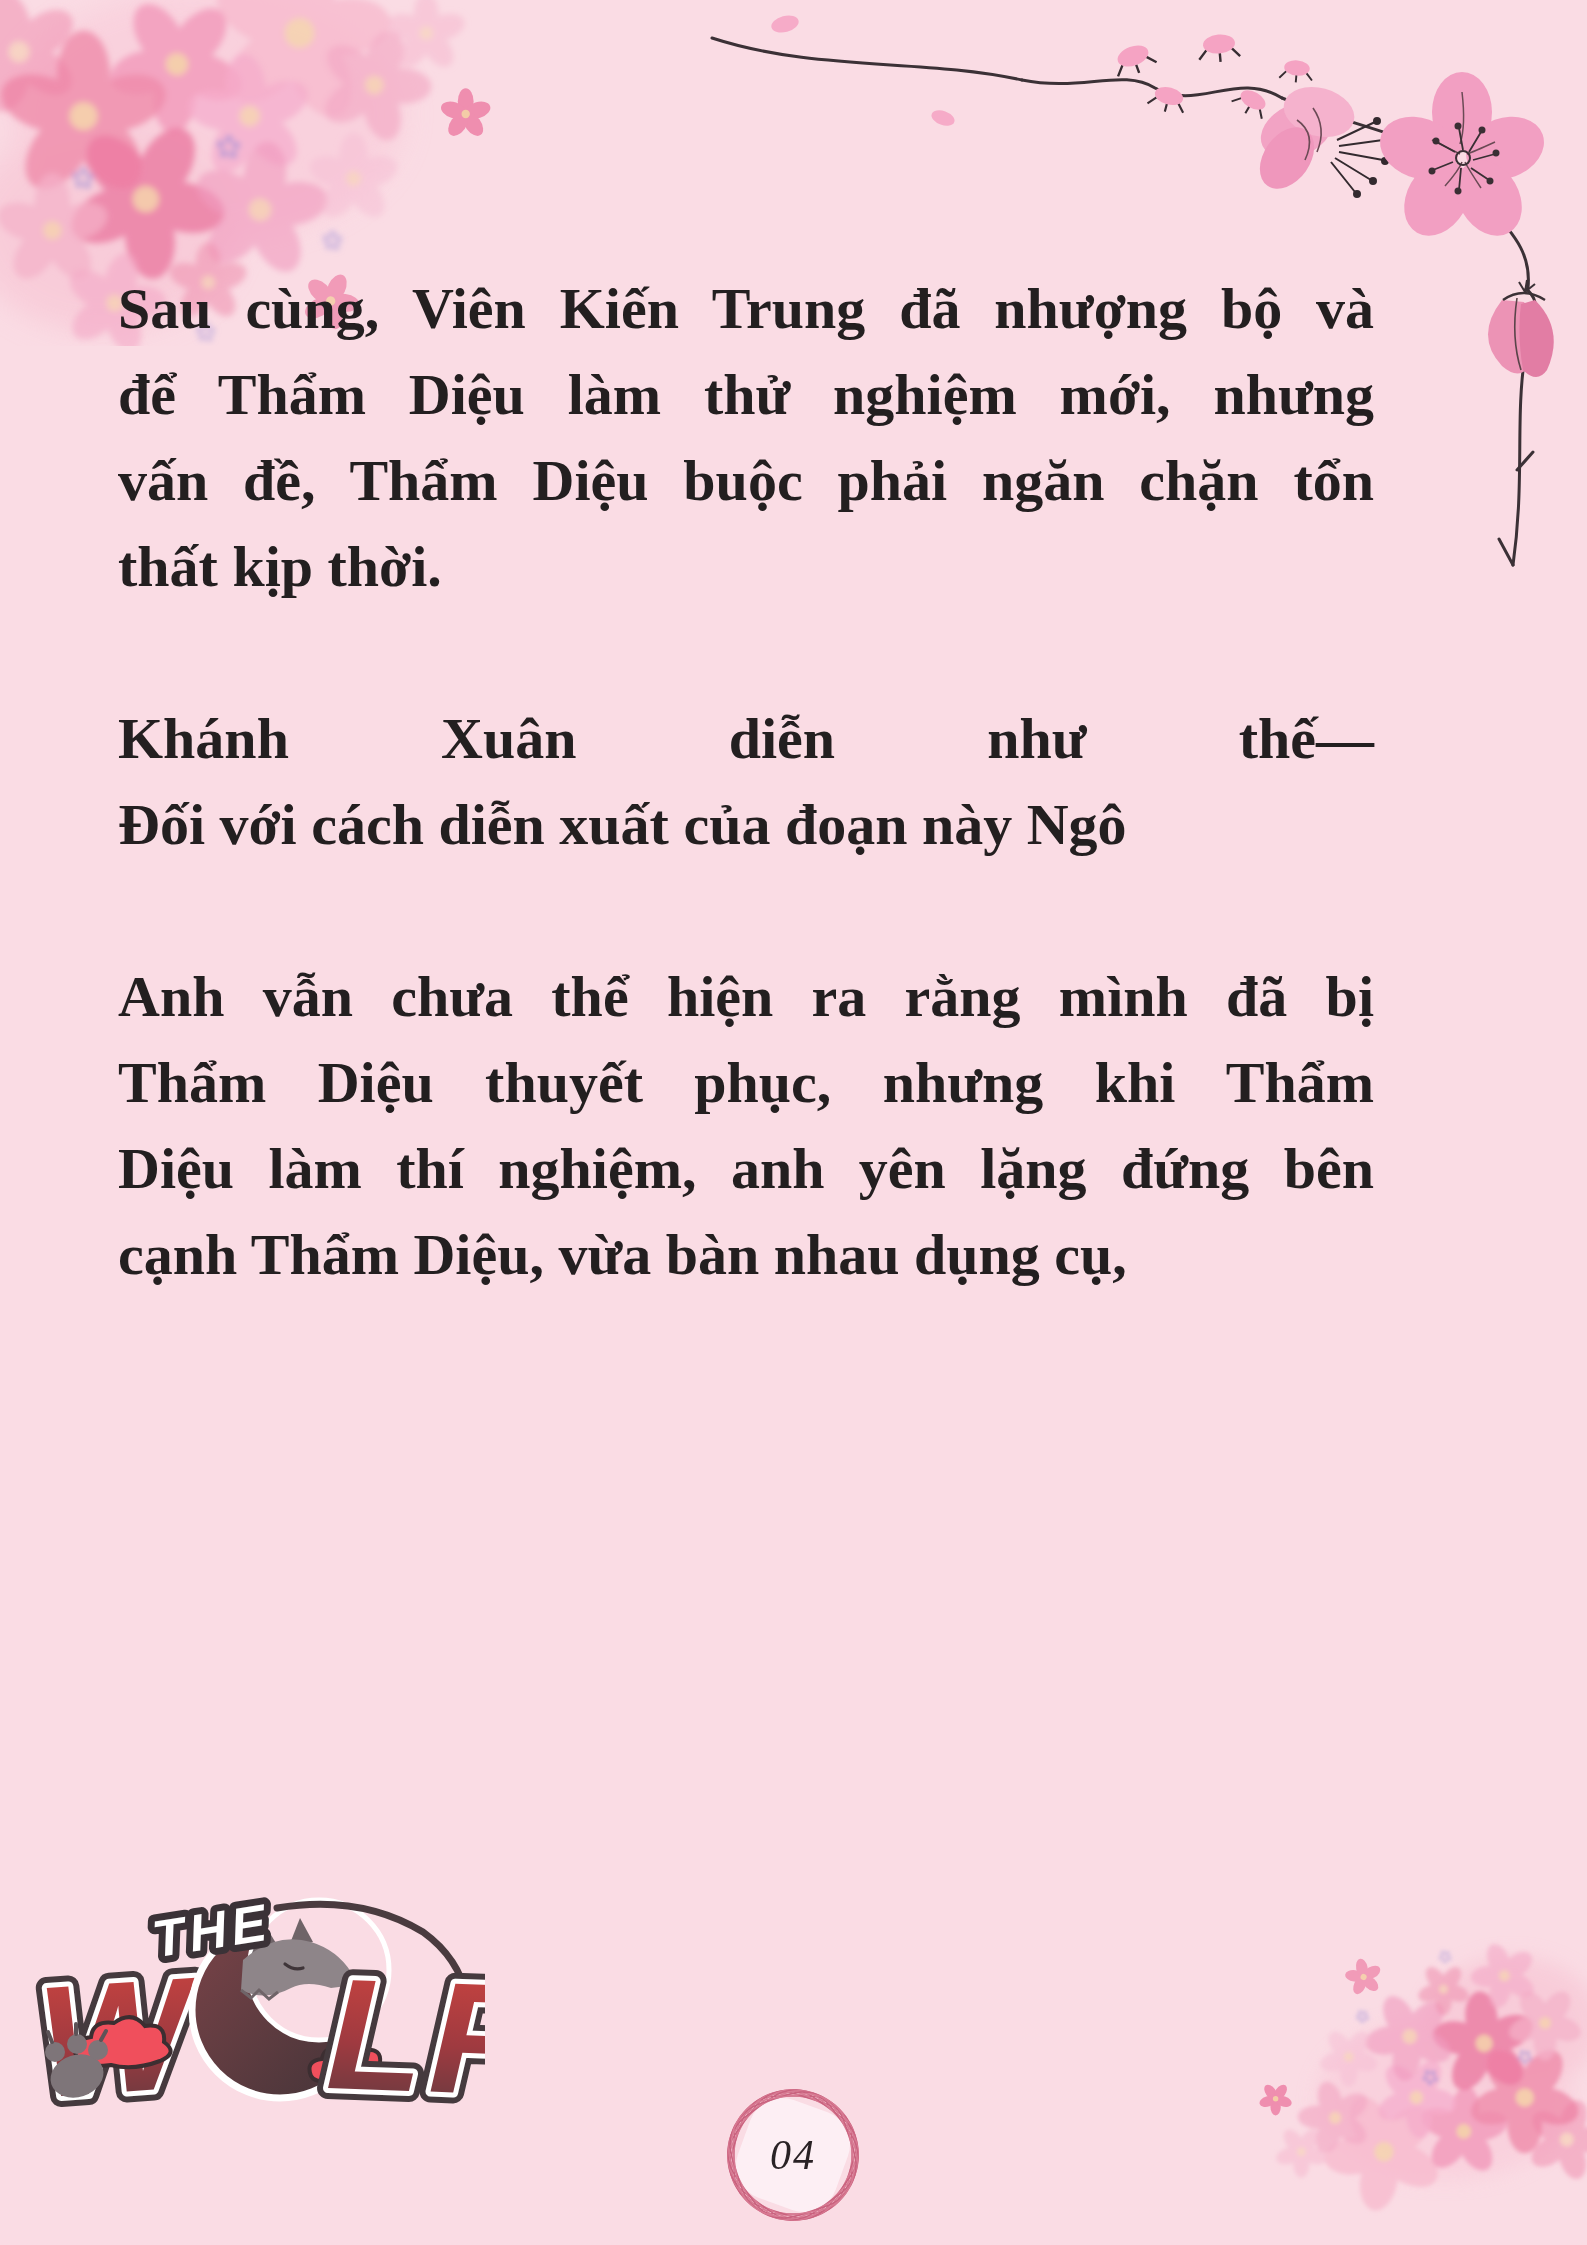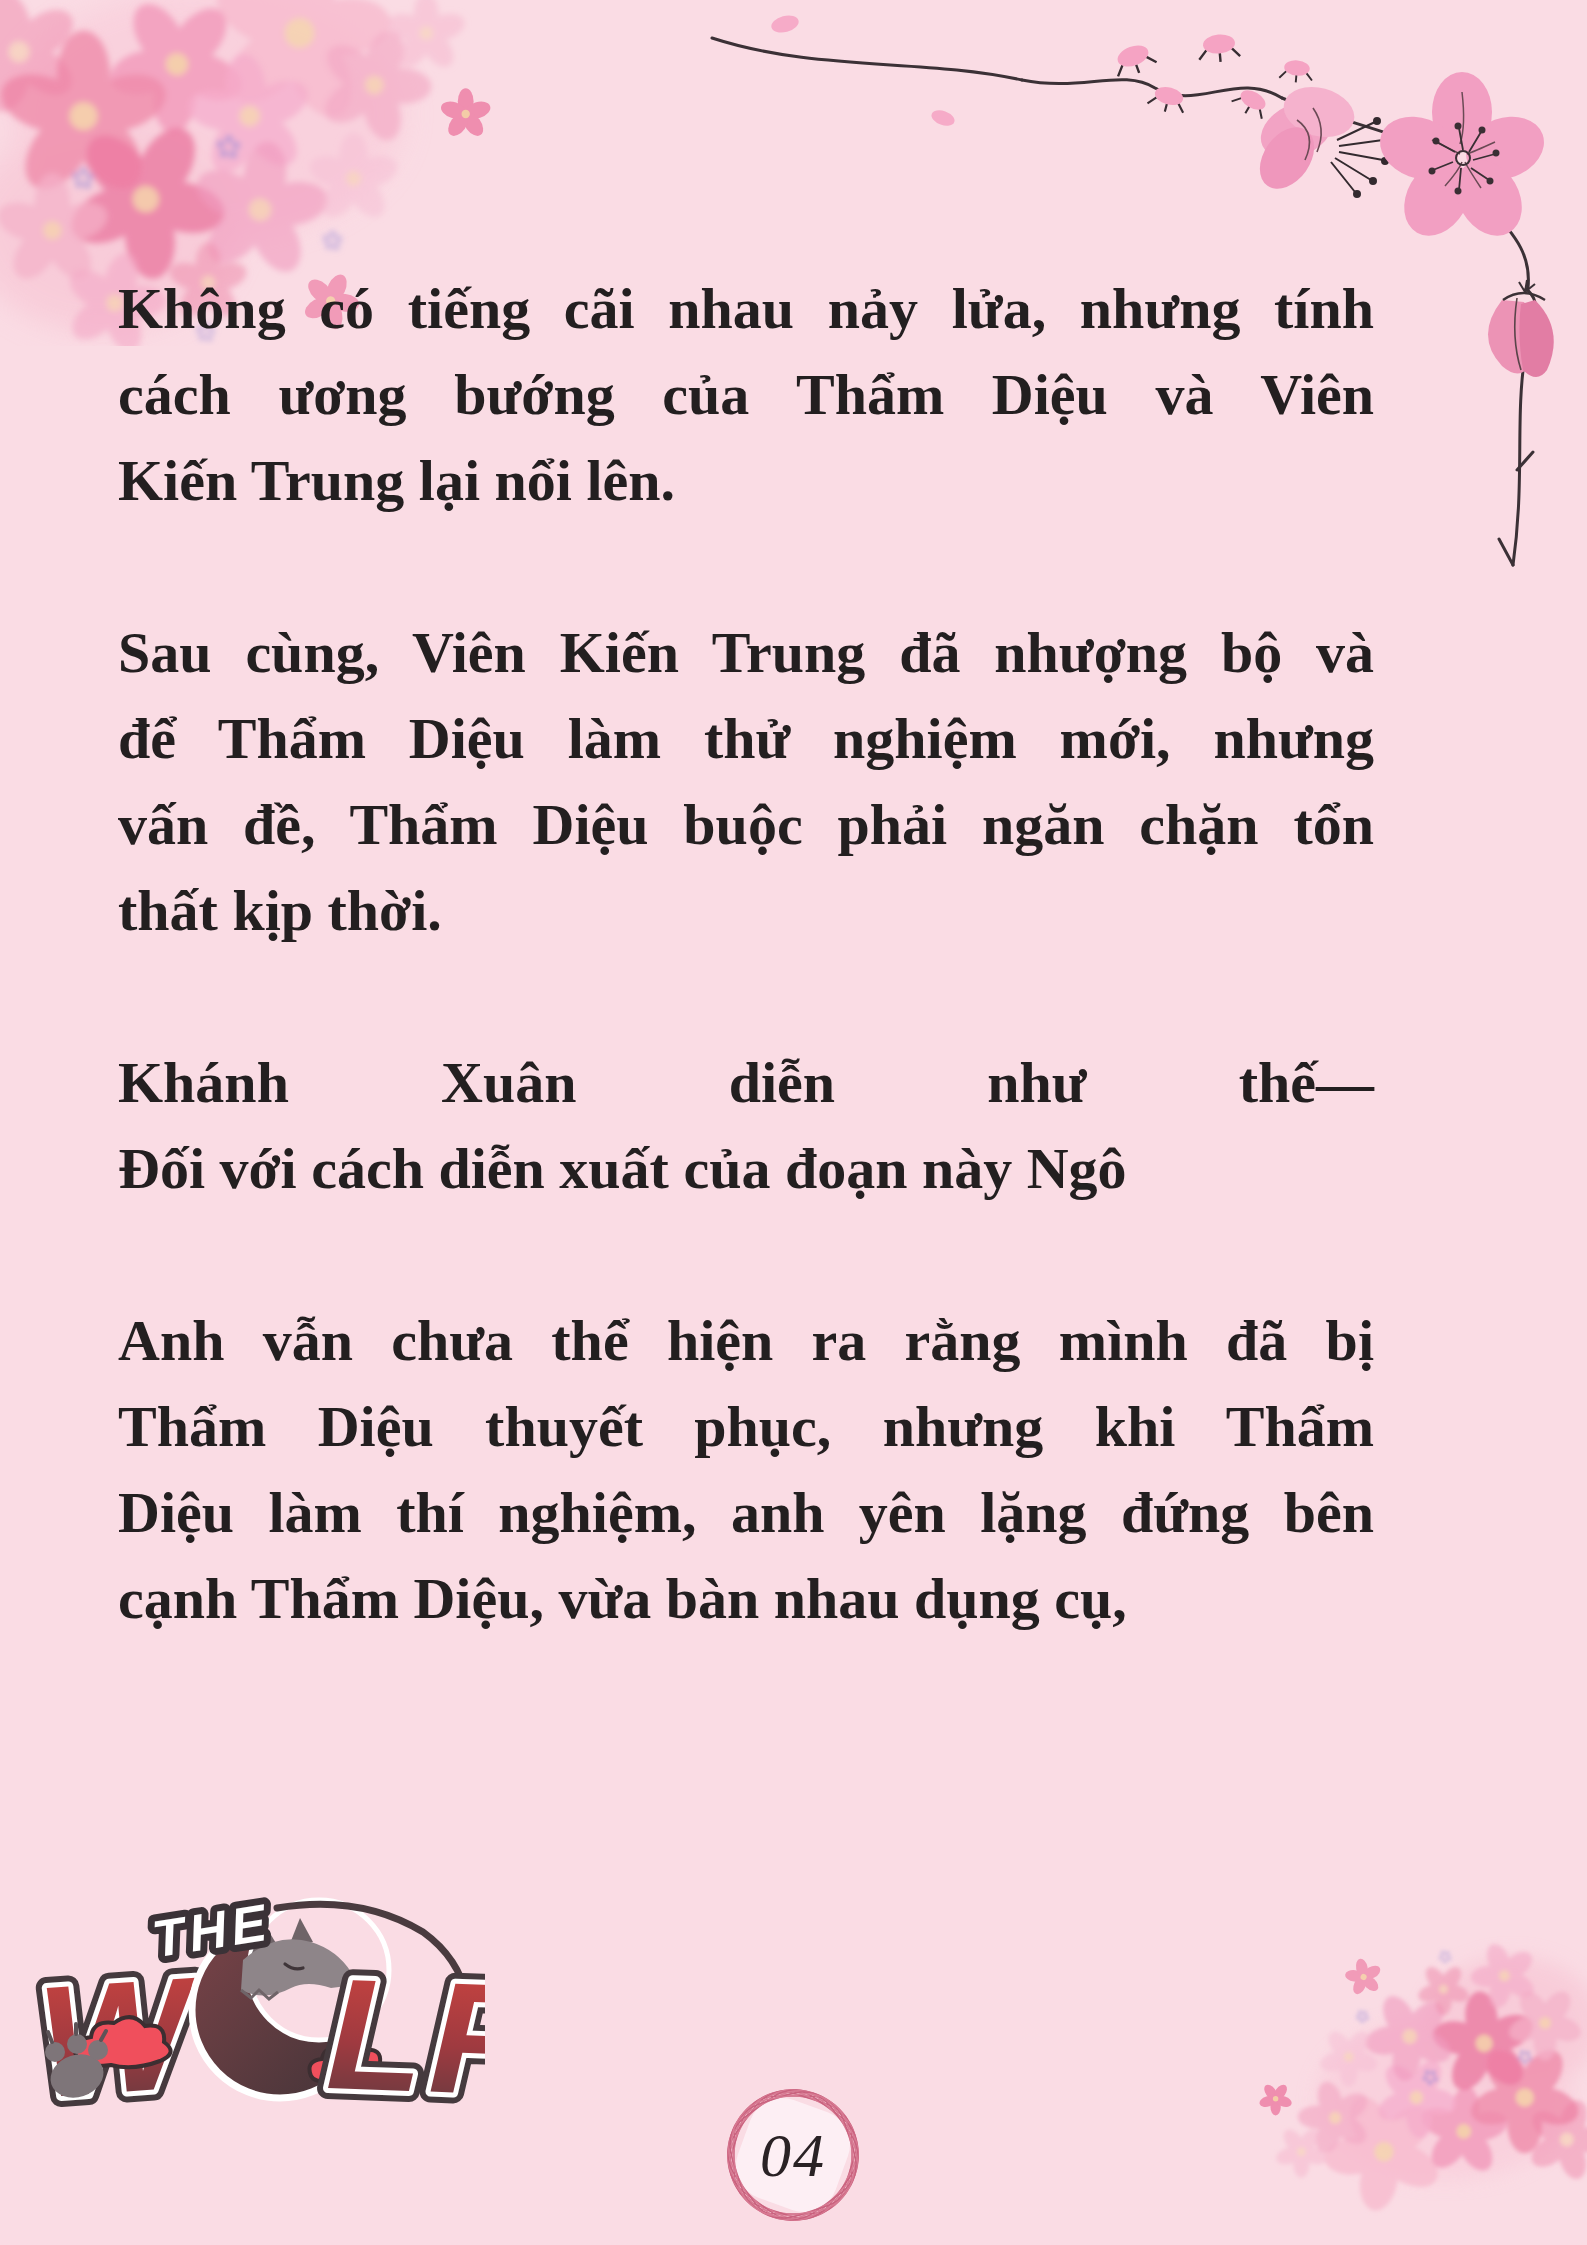--- a/index.html
+++ b/index.html
@@ -23,21 +23,21 @@
   .br{left:1235px;top:1885px;}
   
   .logo{position:absolute;left:25px;top:1880px;}
   
   .badge{position:absolute;left:703px;top:2065px;width:180px;height:180px;}
   .badge svg{position:absolute;left:0;top:0;}
   .badge .num{
     position:absolute;left:0;top:0;width:180px;height:180px;
     display:flex;align-items:center;justify-content:center;
     font-family:"Liberation Serif","DejaVu Serif",serif;
-    font-style:italic;font-size:62px;color:#2a2225;letter-spacing:2px;
+    font-style:italic;font-size:42px;color:#2a2225;letter-spacing:2px;
   }
 </style>
 </head>
 <body>
 
 <svg width="0" height="0" style="position:absolute" aria-hidden="true">
   <defs>
     <filter id="wblur" x="-40%" y="-40%" width="180%" height="180%">
         <feGaussianBlur stdDeviation="3"></feGaussianBlur>
       </filter>
@@ -162,25 +162,20 @@
     <path d="M 828,292 l -6,-10 m 6,10 l 2,-12 m -2,12 l 10,-8" stroke="#3b3136" stroke-width="2" fill="none"></path>
   </g>
 </svg>
 
 <svg class="deco br" width="352" height="360" viewBox="0 0 520 340">
   <use href="#wcluster" width="520" height="340" transform="rotate(180 260 170)"></use>
 </svg>
 
 <main class="text-block">
   <div class="para">
-    <div class="ln">Không có tiếng cãi nhau nảy lửa, nhưng tính</div>
-    <div class="ln">cách ương bướng của Thẩm Diệu và Viên</div>
-    <div class="ln">Kiến Trung lại nổi lên.</div>
-  </div>
-  <div class="para">
     <div class="ln">Sau cùng, Viên Kiến Trung đã nhượng bộ và</div>
     <div class="ln">để Thẩm Diệu làm thử nghiệm mới, nhưng</div>
     <div class="ln">vấn đề, Thẩm Diệu buộc phải ngăn chặn tổn</div>
     <div class="ln">thất kịp thời.</div>
   </div>
   <div class="para">
     <div class="ln">Khánh Xuân diễn như thế—</div>
     <div class="ln">Đối với cách diễn xuất của đoạn này Ngô</div>
   </div>
   <div class="para">

